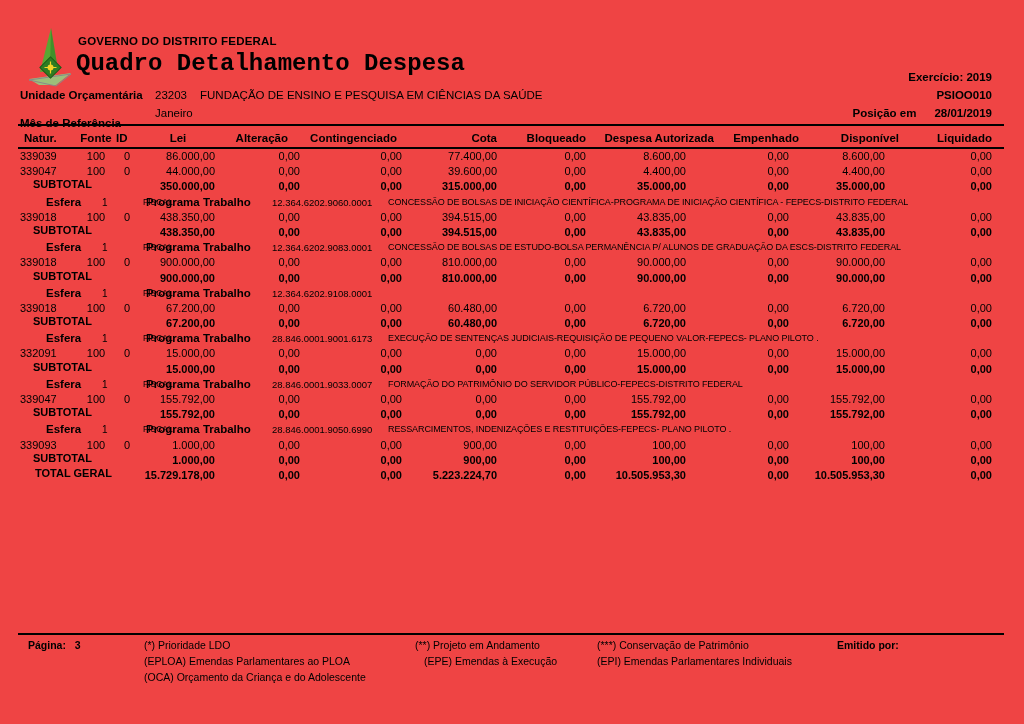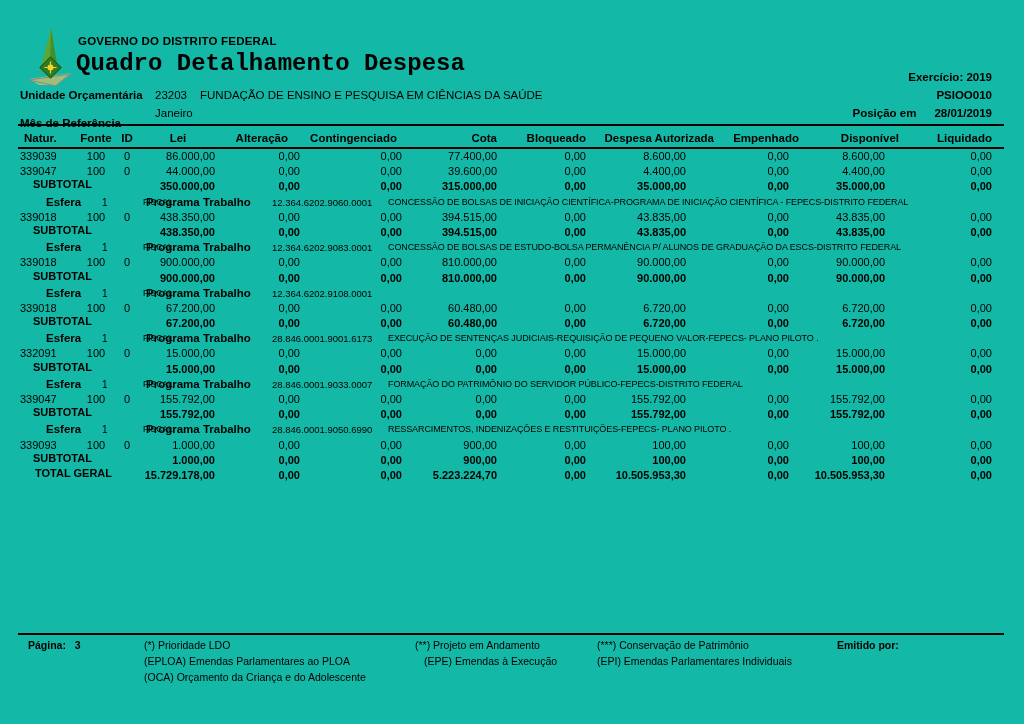--- a/index.html
+++ b/index.html
@@ -1,17 +1,17 @@
 <!DOCTYPE html>
 <html><head>
 <meta charset="utf-8">
 <style>
   html,body{margin:0;padding:0;background:#e8e8e8;}
   .page{
-    position:relative; width:1024px; height:724px; background:#14b8a6;
+    position:relative; width:1024px; height:724px; background:#ef4444;
     font-family:"Liberation Sans", sans-serif; color:#000; overflow:hidden;
     margin:0 auto;
   }
   .abs{position:absolute; white-space:nowrap;}
   .b{font-weight:bold;}
   
   .gov-line{left:78px; top:35px; font-size:11.5px; letter-spacing:.2px;}
   .report-title{left:76px; top:50px; font-family:Liberation Mono, monospace; font-size:24px; font-weight:bold;}
   .tr-block{right:32px; top:68px; text-align:right; font-size:11.5px; line-height:18px;}
   .posicao-row{display:flex; gap:18px; justify-content:flex-end;}
@@ -25,21 +25,21 @@
     font-weight:bold; font-size:11.5px; line-height:17px;
   }
   .tbody{position:absolute; left:20px; top:149px; width:972px;}
   .trow{
     display:grid; grid-template-columns:56px 40px 22px 80px 82px 102px 95px 89px 128px 85px 100px 93px;
     height:15.2px; line-height:15.2px; font-size:11px;
   }
   .trow.sub{grid-template-columns:118px 80px 82px 102px 95px 89px 128px 85px 100px 93px; font-weight:bold;}
   .cell{white-space:nowrap;}
   .num{text-align:right;}
-  .h-nat{padding-left:4px;} .h-fon{text-align:center;} .h-id{text-align:center;}
+  .h-nat{padding-left:4px;} .h-fon{text-align:center;} .h-id{}
   .h-lei{text-align:center;}
   .h-alt{text-align:right; padding-right:12px;}
   .h-con{text-align:right; padding-right:5px;}
   .h-cota,.h-blo,.h-des,.h-emp,.h-dis,.h-liq{text-align:right;}
   .c-nat{padding-left:0;} .c-fon{text-align:center;} .c-id{text-align:center;}
   .c-lei{padding-right:3px;} .c-des{padding-right:28px;} .c-emp{padding-right:10px;} .c-dis{padding-right:14px;}
   .c-label{padding-left:13px; font-weight:bold; position:relative; top:-2px; font-size:11px;}
   .c-label.total{padding-left:15px;}
   .esfera-line{position:relative; height:15.2px; line-height:15.2px;}
   .esfera-line .e-lab{position:absolute; left:26px; font-weight:bold; font-size:11.5px;}

